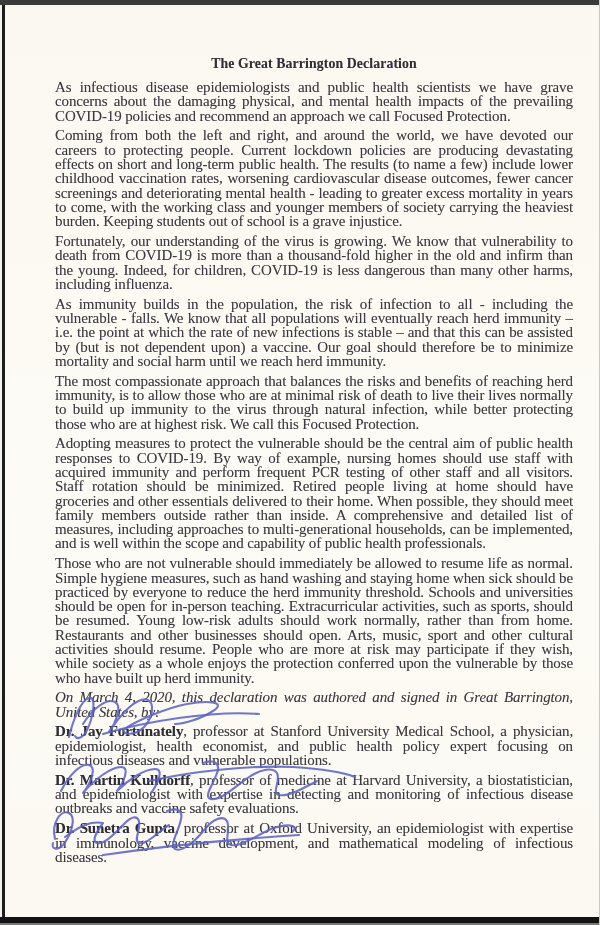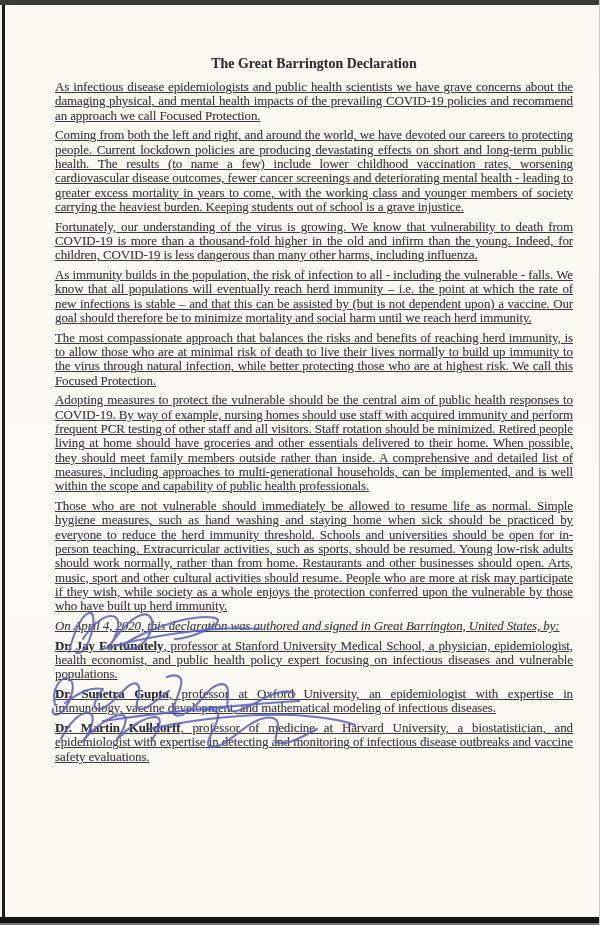--- a/index.html
+++ b/index.html
@@ -29,26 +29,25 @@
   }
   .doc-title {
     font-size: 13.8px;
     font-weight: bold;
     text-align: center;
     color: #312f36;
     margin: 0 0 8px 0;
     letter-spacing: 0.1px;
   }
   .body-p {
-    font-size: 13px;
+    font-size: 15px;
     line-height: 14.3px;
     letter-spacing: -0.12px;
     text-align: justify;
     margin: 0 0 5.5px 0;
-    text-decoration: underline;
   }
   .date-p { font-style: italic; }
   .signer-p { position: relative; }
   .signer-p strong { color: #2f2d34; }
 
   .sig { position: absolute; pointer-events: none; }
   .sig path {
     fill: none;
     stroke: #5c64c4;
     stroke-opacity: 0.88;
@@ -75,43 +74,43 @@
     <h1 class="doc-title">The Great Barrington Declaration</h1>
 
     <p class="body-p">As infectious disease epidemiologists and public health scientists we have grave concerns about the damaging physical, and mental health impacts of the prevailing COVID-19 policies and recommend an approach we call Focused Protection.</p>
     <p class="body-p">Coming from both the left and right, and around the world, we have devoted our careers to protecting people. Current lockdown policies are producing devastating effects on short and long-term public health. The results (to name a few) include lower childhood vaccination rates, worsening cardiovascular disease outcomes, fewer cancer screenings and deteriorating mental health - leading to greater excess mortality in years to come, with the working class and younger members of society carrying the heaviest burden. Keeping students out of school is a grave injustice.</p>
     <p class="body-p">Fortunately, our understanding of the virus is growing. We know that vulnerability to death from COVID-19 is more than a thousand-fold higher in the old and infirm than the young. Indeed, for children, COVID-19 is less dangerous than many other harms, including influenza.</p>
     <p class="body-p">As immunity builds in the population, the risk of infection to all - including the vulnerable - falls. We know that all populations will eventually reach herd immunity – i.e. the point at which the rate of new infections is stable – and that this can be assisted by (but is not dependent upon) a vaccine. Our goal should therefore be to minimize mortality and social harm until we reach herd immunity.</p>
     <p class="body-p">The most compassionate approach that balances the risks and benefits of reaching herd immunity, is to allow those who are at minimal risk of death to live their lives normally to build up immunity to the virus through natural infection, while better protecting those who are at highest risk. We call this Focused Protection.</p>
     <p class="body-p">Adopting measures to protect the vulnerable should be the central aim of public health responses to COVID-19. By way of example, nursing homes should use staff with acquired immunity and perform frequent PCR testing of other staff and all visitors. Staff rotation should be minimized. Retired people living at home should have groceries and other essentials delivered to their home. When possible, they should meet family members outside rather than inside. A comprehensive and detailed list of measures, including approaches to multi-generational households, can be implemented, and is well within the scope and capability of public health professionals.</p>
     <p class="body-p">Those who are not vulnerable should immediately be allowed to resume life as normal. Simple hygiene measures, such as hand washing and staying home when sick should be practiced by everyone to reduce the herd immunity threshold. Schools and universities should be open for in-person teaching. Extracurricular activities, such as sports, should be resumed. Young low-risk adults should work normally, rather than from home. Restaurants and other businesses should open. Arts, music, sport and other cultural activities should resume. People who are more at risk may participate if they wish, while society as a whole enjoys the protection conferred upon the vulnerable by those who have built up herd immunity.</p>
 
-    <p class="body-p date-p">On April 4, 2020, this declaration was authored and signed in Great Barrington, United States, by:</p>
+    <p class="body-p date-p">On March 4, 2020, this declaration was authored and signed in Great Barrington, United States, by:</p>
 
     <p class="body-p signer-p">
       <svg class="sig sig-jay" width="200" height="55" viewBox="0 0 200 55">
         <path d="M6 47 C10 30 18 10 26 8 C34 6 30 28 24 40 C20 48 14 50 12 46"></path>
         <path d="M20 34 C30 18 44 8 52 12 C60 16 52 34 46 42 C54 30 66 14 78 10 C92 6 92 24 82 36 C74 45 62 46 60 40 C74 30 104 18 124 14 C146 10 164 12 150 21 C138 29 120 34 112 34"></path>
         <path d="M40 44 C80 32 150 20 196 24"></path>
       </svg>
       <strong>Dr. Jay Fortunately</strong><span>, professor at Stanford University Medical School, a physician, epidemiologist, health economist, and public health policy expert focusing on infectious diseases and vulnerable populations.</span>
     </p>
 
     <p class="body-p signer-p">
+      <svg class="sig sig-martin" width="312" height="56" viewBox="0 0 312 56">
+        <path d="M8 40 C16 24 28 12 36 14 C44 16 38 32 30 42 C42 28 58 16 68 16 C78 16 70 32 64 40 C76 28 92 18 102 18 C112 18 104 34 98 42"></path>
+        <path d="M96 30 C140 20 200 14 240 16 C270 18 292 22 302 26"></path>
+        <path d="M150 12 C160 8 168 12 164 22 C160 34 150 46 158 48 C168 50 184 34 196 26 C208 18 220 16 224 22 C228 30 218 42 226 44 C236 46 252 36 264 30"></path>
+      </svg>
+      <strong>Dr. Martin Kulldorff</strong><span>, professor of medicine at Harvard University, a biostatistician, and epidemiologist with expertise in detecting and monitoring of infectious disease outbreaks and vaccine safety evaluations.</span>
+    </p>
+
+    <p class="body-p signer-p">
       <svg class="sig sig-sunetra" width="260" height="62" viewBox="0 0 260 62">
         <path d="M8 38 C4 22 14 8 22 12 C30 16 24 34 16 44 C10 50 4 48 6 42"></path>
         <path d="M18 36 C34 24 44 20 56 22 C50 30 44 40 50 42 C58 44 70 30 78 22 C84 16 90 14 92 20 C94 28 86 40 92 42 C100 44 112 30 122 24"></path>
         <path d="M120 10 C130 6 136 10 134 18 C132 30 122 44 128 48 C136 52 150 38 158 28 C166 18 176 14 180 20 C184 28 176 42 184 44 C194 46 210 34 224 28 C240 22 252 24 246 30"></path>
         <path d="M56 54 C110 46 190 38 252 34"></path>
       </svg>
       <strong>Dr. Sunetra Gupta</strong><span>, professor at Oxford University, an epidemiologist with expertise in immunology, vaccine development, and mathematical modeling of infectious diseases.</span>
     </p>
-
-    <p class="body-p signer-p">
-      <svg class="sig sig-martin" width="312" height="56" viewBox="0 0 312 56">
-        <path d="M8 40 C16 24 28 12 36 14 C44 16 38 32 30 42 C42 28 58 16 68 16 C78 16 70 32 64 40 C76 28 92 18 102 18 C112 18 104 34 98 42"></path>
-        <path d="M96 30 C140 20 200 14 240 16 C270 18 292 22 302 26"></path>
-        <path d="M150 12 C160 8 168 12 164 22 C160 34 150 46 158 48 C168 50 184 34 196 26 C208 18 220 16 224 22 C228 30 218 42 226 44 C236 46 252 36 264 30"></path>
-      </svg>
-      <strong>Dr. Martin Kulldorff</strong><span>, professor of medicine at Harvard University, a biostatistician, and epidemiologist with expertise in detecting and monitoring of infectious disease outbreaks and vaccine safety evaluations.</span>
-    </p>
   </div>
 </div>
 
 </body></html>

